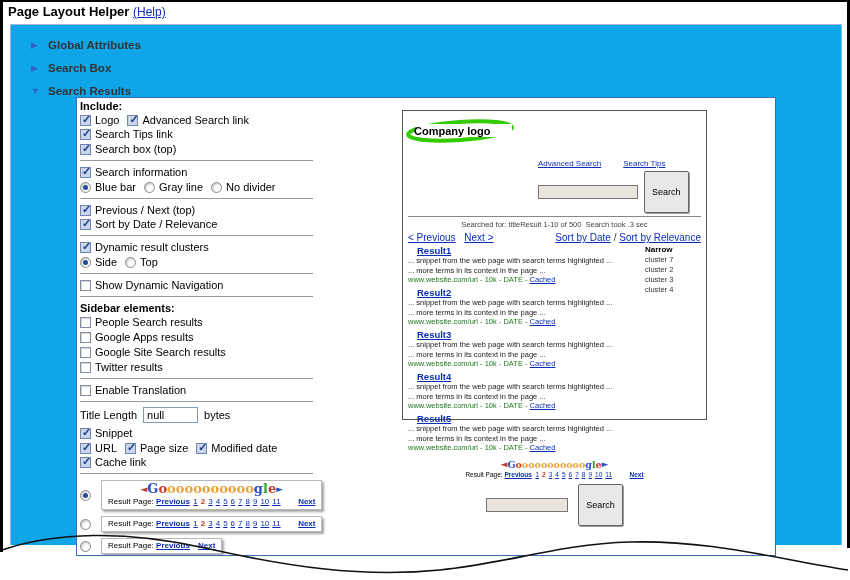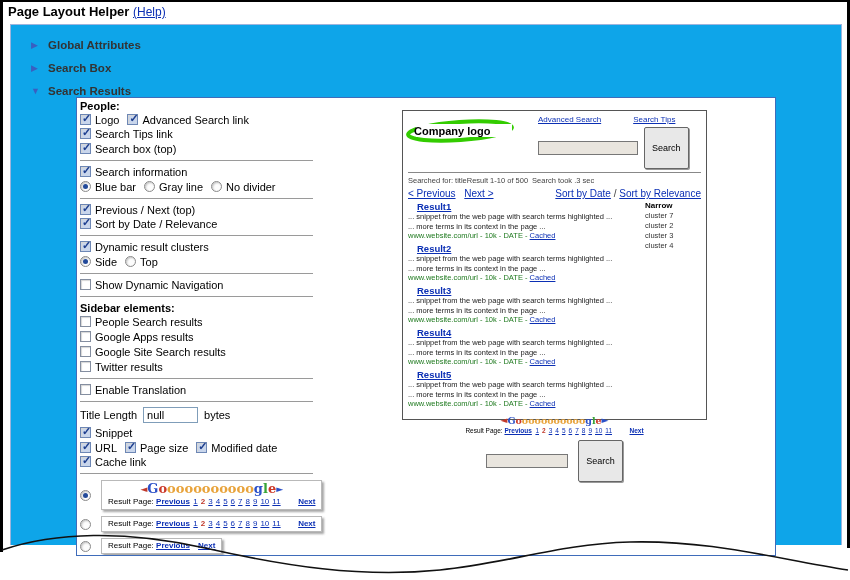--- a/index.html
+++ b/index.html
@@ -28,21 +28,21 @@
   .inner-box { position:absolute; left:65px; top:72px; width:700px; height:459px;
                border:1px solid #3f6cba; background:#fff; overflow:hidden; }
 
   
   .controls { position:absolute; left:3px; top:2px; width:238px; font-size:11px; color:#000; }
   .bold-label { font-weight:bold; margin-bottom:2px; }
   .row { margin-bottom:3px; display:flex; flex-wrap:wrap; column-gap:8px; row-gap:2px; align-items:center; }
   .stack .ck { display:flex; margin-bottom:3px; }
   .divider { border-top:1px solid #9a9a9a; margin:5px 0 5px 0; width:233px; }
 
-  .ck { display:inline-flex; align-items:flex-start; cursor:default; }
+  .ck { display:inline-flex; align-items:center; cursor:default; }
   .cb { width:11px; height:11px; border:1px solid #848ea0; background:#fff; display:inline-block;
         position:relative; margin-right:4px; flex:0 0 auto; box-shadow:inset 1px 1px 1px #d6d6d6; }
   .cb.checked { background:#c9d6ec; border-color:#6d87b5; }
   .cb.checked::after { content:"\2713"; position:absolute; left:1px; top:-3px; font-size:11px;
                        font-weight:bold; color:#1f3f8f; }
   .rd { width:11px; height:11px; border:1px solid #8a8a8a; border-radius:50%; background:#fdfdfd;
         display:inline-flex; align-items:center; justify-content:center; margin-right:4px; flex:0 0 auto;
         box-shadow:inset 1px 1px 2px #c2c2c2; }
   .rd.sel::after { content:""; width:5px; height:5px; border-radius:50%; background:#234a9a; }
 
@@ -66,28 +66,28 @@
   .pages .cur { color:var(--curpage); font-weight:bold; }
 
   
   .preview { position:absolute; left:325px; top:12px; width:305px; height:310px;
              border:1px solid #555; background:#fff; padding:4px 5px; font-size:8px; color:#222; }
   .pv-header { display:flex; align-items:flex-start; padding-bottom:3px; border-bottom:1px solid #888; }
   .pv-logo { position:relative; width:118px; height:26px; margin-top:3px; }
   .pv-logo svg { position:absolute; left:-4px; top:-2px; }
   .pv-logo-text { position:absolute; left:6px; top:7px; font-size:11px; font-weight:bold; color:#000; }
   .pv-head-right { margin-left:12px; }
-  .pv-links { display:flex; gap:32px; margin-bottom:3px; }
+  .pv-links { display:flex; gap:22px; margin-bottom:3px;margin-top:44px; }
   .pv-links a { color:var(--link); text-decoration:underline; font-size:8px; }
   .pv-search-row { display:flex; gap:6px; align-items:center; }
   .pv-input { width:100px; height:14px; background:#e9e5de; border:1px solid #777; }
   .pv-btn { font-size:9px; font-family:"Liberation Sans", sans-serif; background:#e8e8e8;
             border:1px solid #666; border-radius:2px; padding:15px 7px;
             box-shadow:1px 1px 0 #999; }
-  .pv-info-row { display:flex; justify-content:flex-start; margin-top:3px; font-size:7.5px; color:#444; }
+  .pv-info-row { display:flex; justify-content:center; margin-top:3px; font-size:7.5px; color:#444; }
   .pv-info-right { display:flex; gap:4px; }
   .pv-nav-row { display:flex; justify-content:space-between; margin-top:3px; font-size:10px; }
   .pv-nav-row a { color:var(--link); text-decoration:underline; }
   .pv-sort { color:#444; }
   .pv-body { display:flex; margin-top:2px; }
   .pv-results { flex:1; }
   .pv-narrow { width:56px; font-size:7.5px; line-height:10px; color:#333; }
   .pv-narrow-title { font-weight:bold; font-size:8px; color:#000; }
   .result { margin-bottom:2px; }
   .r-title { display:inline-block; margin-left:9px; font-size:9.5px; font-weight:bold;
@@ -124,21 +124,21 @@
       <span class="section-label">Search Box</span>
     </div>
     <div class="section-row" style="top:60px;">
       <span class="tri expanded"></span>
       <span class="section-label">Search Results</span>
     </div>
 
     <div class="inner-box">
 
       <div class="controls">
-        <div class="bold-label">People:</div>
+        <div class="bold-label">Include:</div>
 
         <div class="row">
             <span class="ck">
               <span class="cb checked"></span>
               <span>Logo</span>
             </span>
             <span class="ck">
               <span class="cb checked"></span>
               <span>Advanced Search link</span>
             </span>

